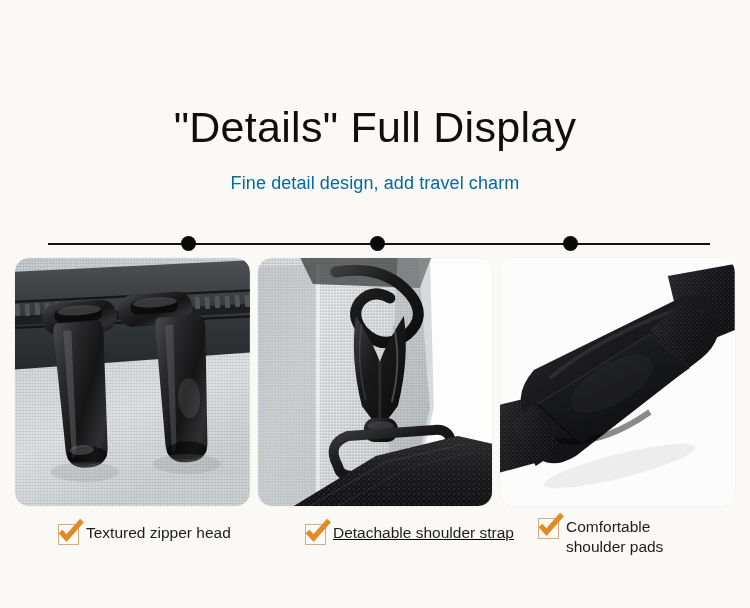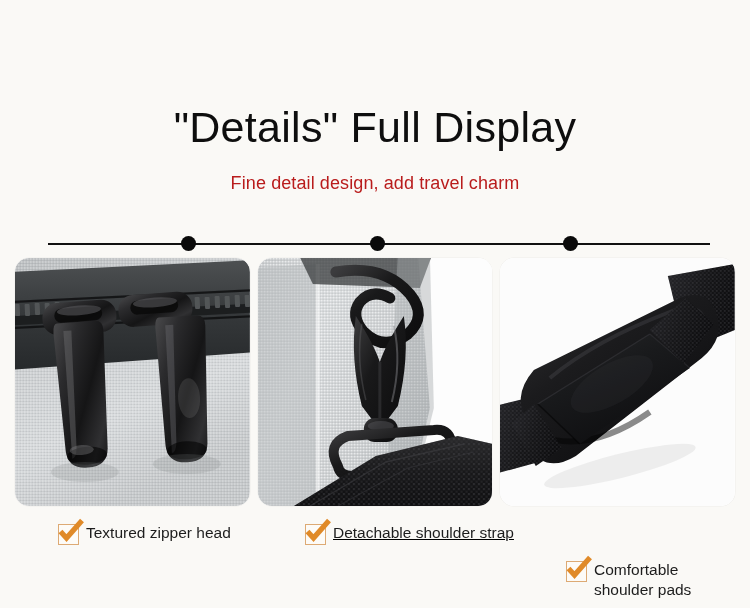--- a/index.html
+++ b/index.html
@@ -30,21 +30,21 @@
     font-weight: 400;
     color: #0e0e0e;
     letter-spacing: 0.3px;
     line-height: 1.1;
   }
 
   .page-subtitle {
     margin-top: 22px;
     font-size: 18px;
     font-weight: 400;
-    color: #b91c1c;
+    color: #0369a1;
     letter-spacing: 0.1px;
   }
 
   
   .divider {
     position: absolute;
     top: 236px;
     left: 48px;
     width: 662px;
     height: 16px;
@@ -105,21 +105,21 @@
 
   .caption {
     position: absolute;
     display: flex;
     align-items: flex-start;
     gap: 7px;
     justify-content: center;
   }
   .caption.c1 { left: 58px;  top: 6px; }
   .caption.c2 { left: 305px; top: 6px; text-decoration: underline; }
-  .caption.c3 { left: 566px; top: 0px; margin-top: 43px; }
+  .caption.c3 { left: 538px; top: 0px; }
 
   .check-box {
     position: relative;
     width: 21px;
     height: 21px;
     flex: 0 0 21px;
     margin-top: 2px;
   }
   .check-box .box-bg {
     position: absolute;

